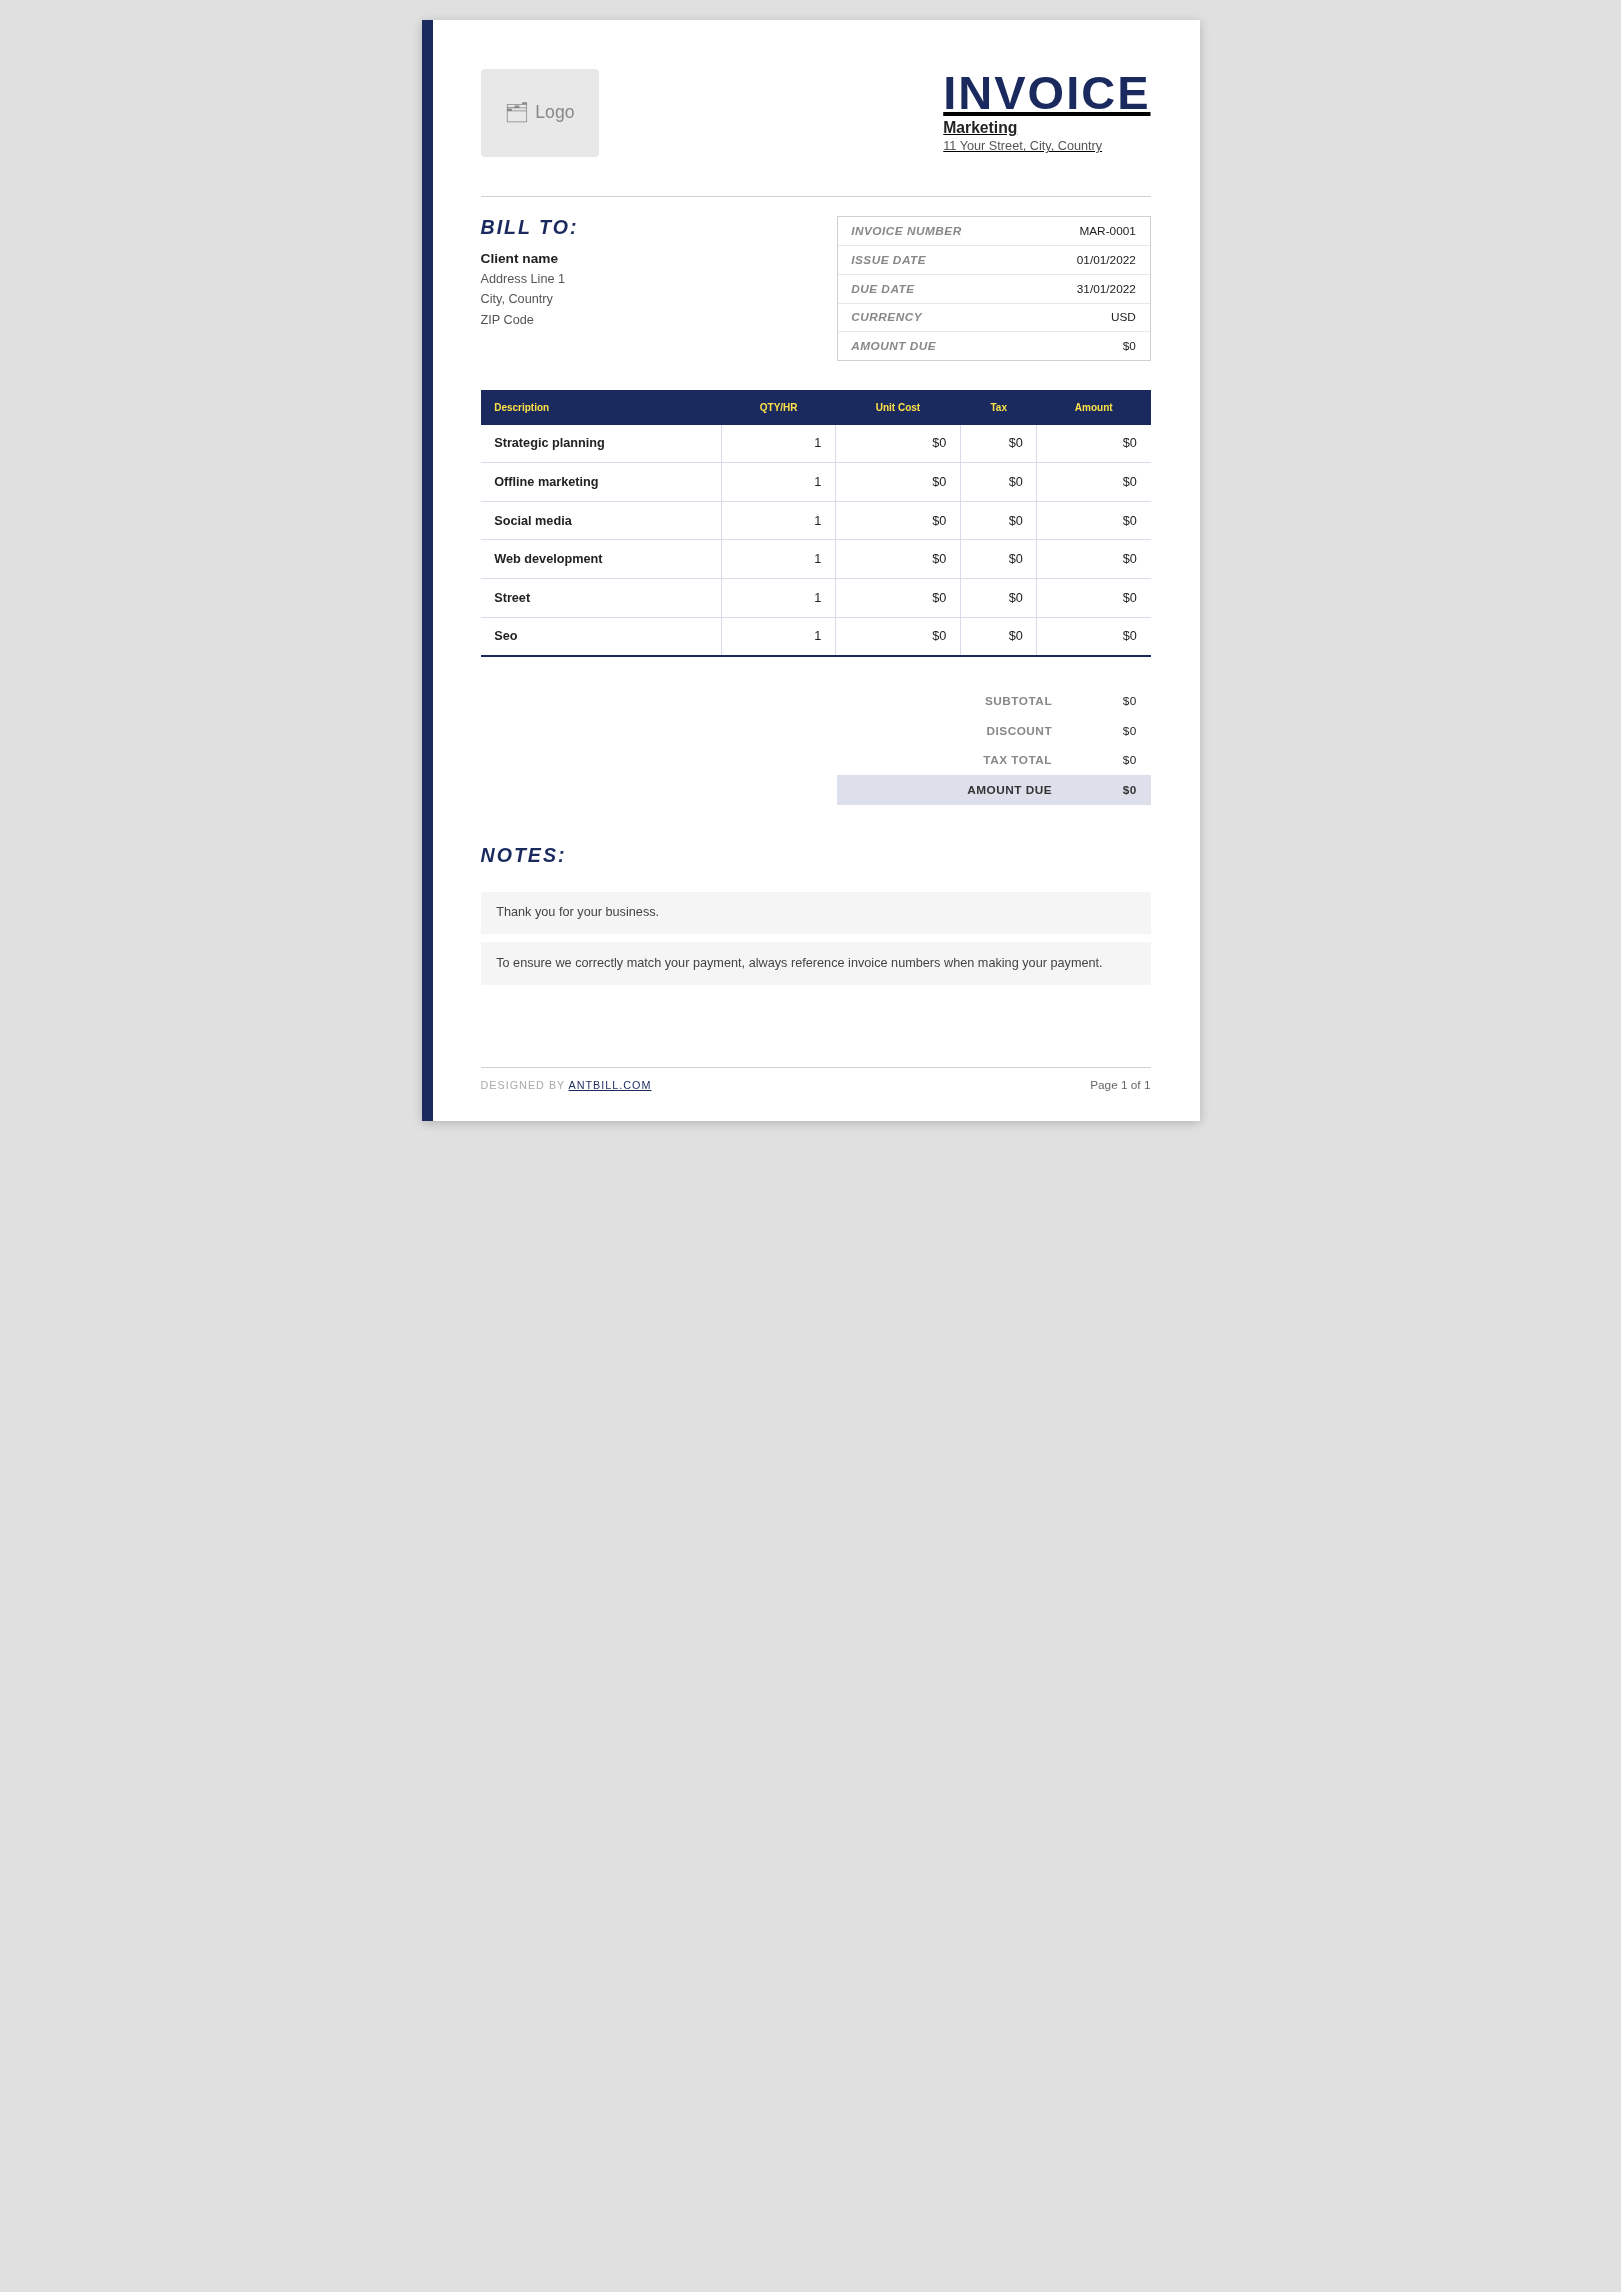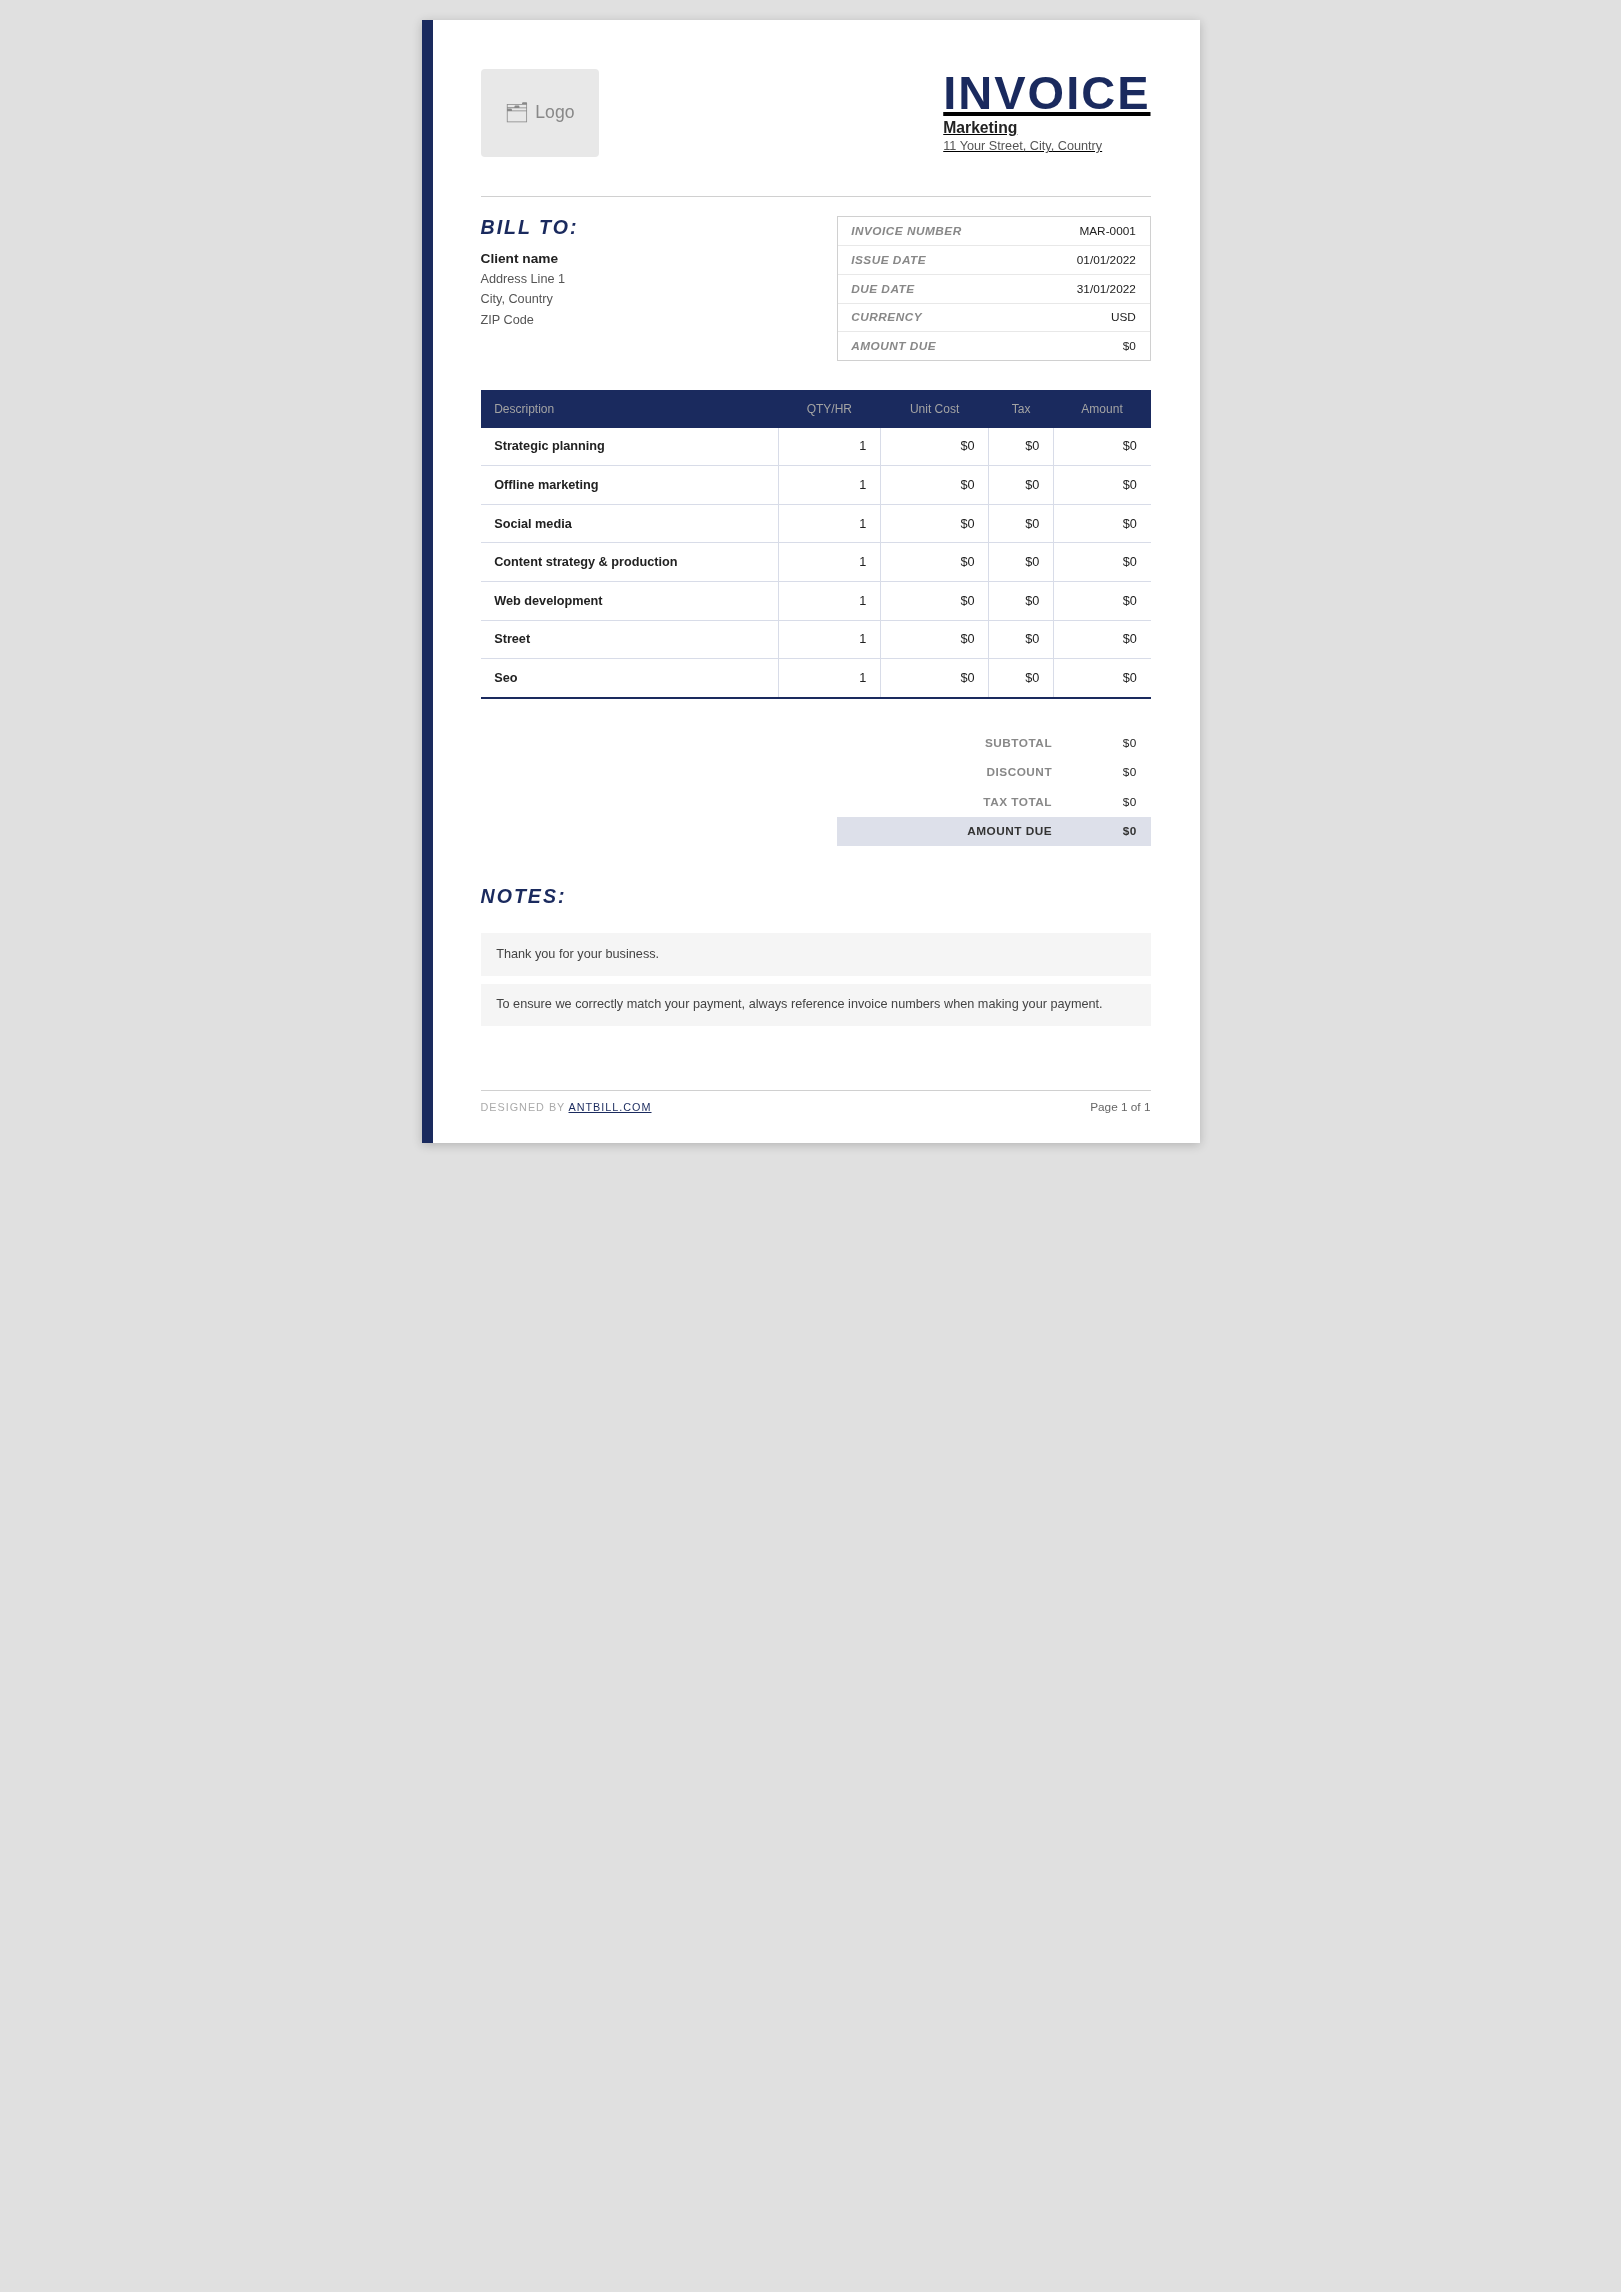--- a/index.html
+++ b/index.html
@@ -154,23 +154,23 @@
       width: 100%;
       border-collapse: collapse;
       margin-bottom: 29px;
     }
 
     .items-table thead tr {
       background: #1a2a5e;
     }
 
     .items-table thead th {
-      color: #a3a3a3;
-      font-size: 12px;
-      font-weight: normal;
+      color: #fde047;
+      font-size: 10px;
+      font-weight: bold;
       padding: 11.8px 13.7px;
       text-align: left;
     }
 
     .items-table thead th:not(:first-child) {
       text-align: center;
     }
 
     .items-table tbody tr {
       border-bottom: 1px solid #d8dce8;
@@ -386,27 +386,20 @@
       <td>$0</td>
     </tr>
         <tr>
       <td>Social media</td>
       <td>1</td>
       <td>$0</td>
       <td>$0</td>
       <td>$0</td>
     </tr>
         <tr>
-      <td>Content strategy &amp; production</td>
-      <td>1</td>
-      <td>$0</td>
-      <td>$0</td>
-      <td>$0</td>
-    </tr>
-        <tr>
       <td>Web development</td>
       <td>1</td>
       <td>$0</td>
       <td>$0</td>
       <td>$0</td>
     </tr>
         <tr>
       <td>Street</td>
       <td>1</td>
       <td>$0</td>

